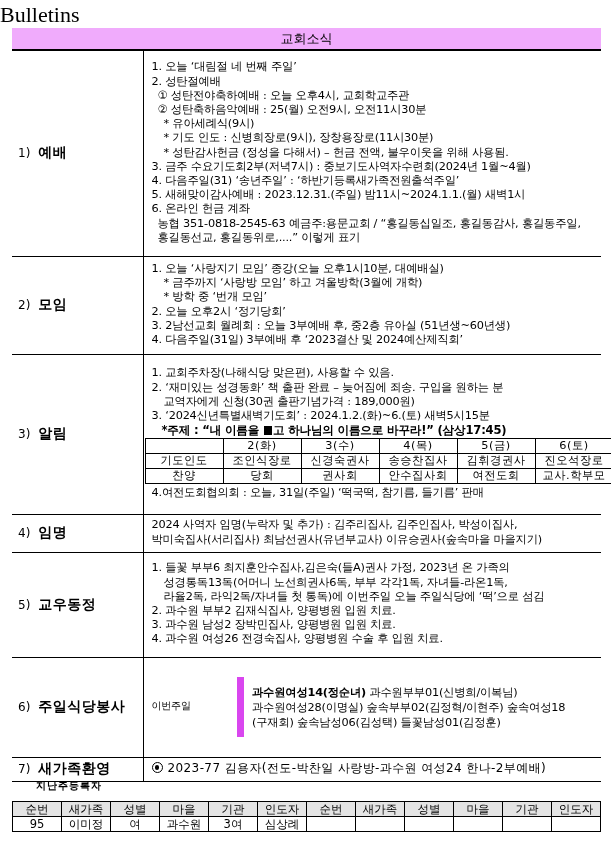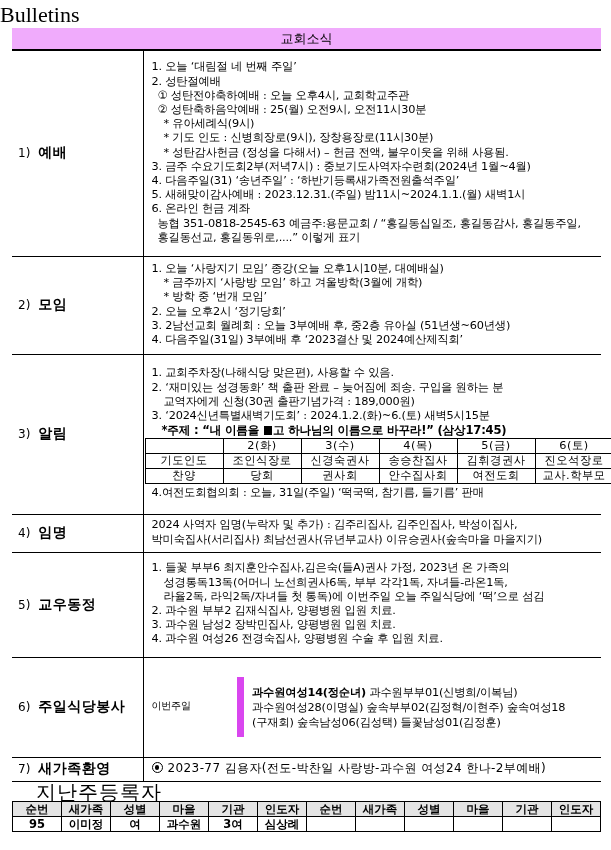--- a/index.html
+++ b/index.html
@@ -40,26 +40,25 @@
   .sched td { border: 1px solid #000; text-align: center; height: 15px; line-height: 14px; padding: 0; letter-spacing: 0.5px; }
   .sub {
     border-collapse: collapse; width: calc(100% + 10px); margin: -2px 0 -3px -8px; table-layout: fixed;
   }
   .sub td { border-bottom: 1px solid #000; font-size: 12px; }
   .sub td.k { width: 97px; border-right: 7px solid #d946ef; padding-left: 8px; font-size: 10px; font-family: Liberation Mono, monospace; }
   .sub td.v { padding: 3px 4px 3px 8px; font-size: 11.3px; line-height: 15px; }
   .sub tr:last-child td { border-bottom: none; }
   .bold { font-weight: bold; }
   .section-title {
-    position: absolute; left: 36px; top: 779px; font-weight: normal; font-size: 20px; letter-spacing: 1px;
+    position: absolute; left: 36px; top: 779px; font-weight: bold; font-size: 10px; letter-spacing: 1px;
   }
   .reg {
     position: absolute; left: 12px; top: 801px; width: 589px; border-collapse: collapse; table-layout: fixed;
     font-size: 11.5px;
-    font-weight: bold;
   }
   .reg td { border: 1px solid #000; text-align: center; height: 15px; line-height: 14px; padding: 0; }
   .reg tr.hdr td { background: #e4e4e4; }
   .welcome { font-size: 12px; letter-spacing: 0.4px; padding-left: 8px; }
   .radio-icon {
     display: inline-block; width: 11px; height: 11px; border: 1.3px solid #000; border-radius: 50%;
     position: relative; vertical-align: -1px; margin-right: 5px;
   }
   .radio-icon::after {
     content: ""; position: absolute; left: 2px; top: 2px; width: 4.5px; height: 4.5px; border-radius: 50%; background: #000;

